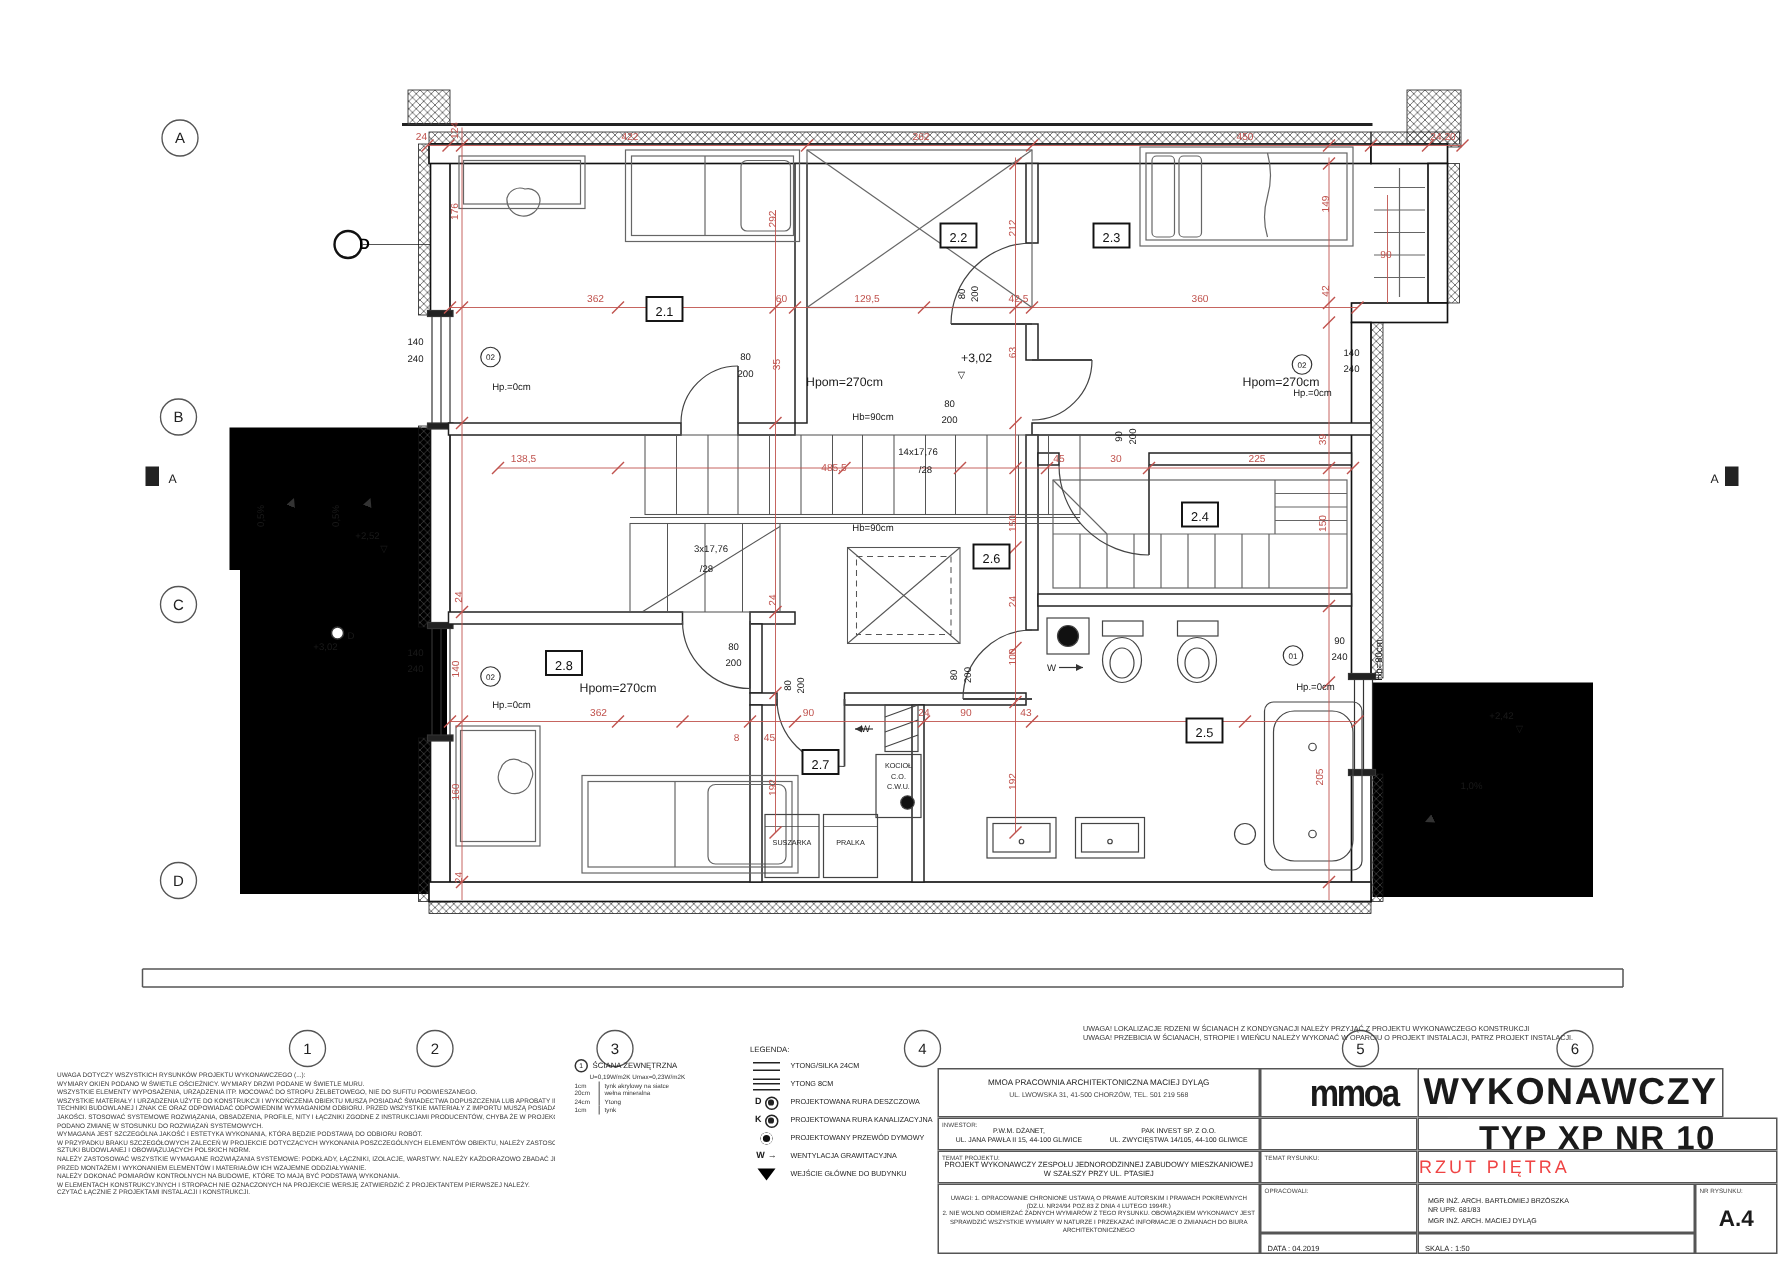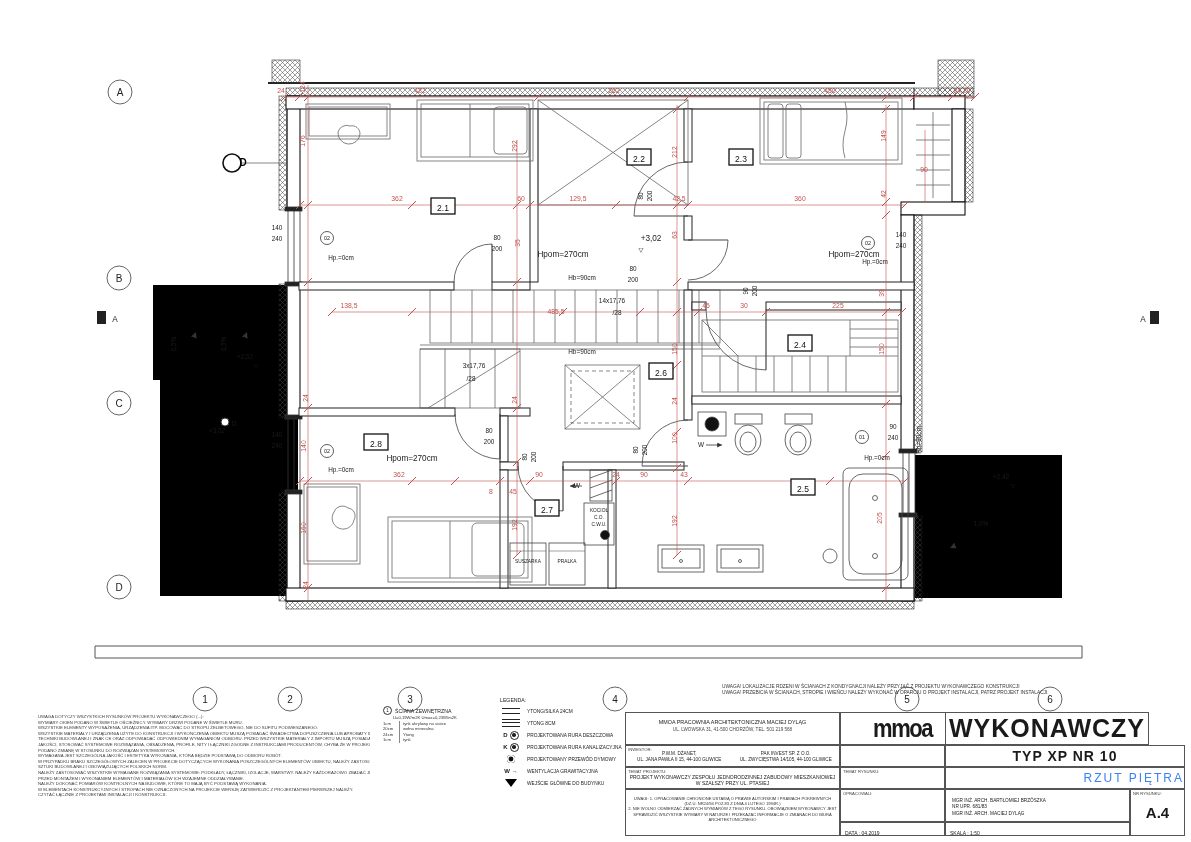--- a/index.html
+++ b/index.html
@@ -50,23 +50,23 @@
   .cell .lab{position:absolute;left:2px;top:1px;font-size:4.2px;color:#444;}
   .c-office{text-align:center;font-size:5.4px;padding-top:6px;line-height:7px;}
   .c-inw{display:flex;}
   .c-inw .half{flex:1;text-align:center;font-size:4.6px;line-height:5.8px;padding-top:5px;}
   .c-temat{text-align:center;font-size:5px;line-height:6px;padding-top:6px;}
   .c-uwagi{text-align:center;font-size:4.1px;line-height:5.2px;padding-top:6px;color:#333;}
   .c-logo{display:flex;align-items:center;justify-content:center;}
   .logo-txt{font-weight:900;font-size:22px;letter-spacing:-1.5px;transform:scaleY(1.15);}
   .c-big{display:flex;align-items:center;justify-content:center;font-size:25px;font-weight:bold;
          letter-spacing:1px;}
-  .c-big2{display:flex;align-items:center;justify-content:center;font-size:14px;font-weight:bold;
+  .c-big2{display:flex;justify-content:center;font-size:22px;font-weight:bold;
           letter-spacing:1px;}
-  .c-rzut{display:flex;align-items:center;justify-content:flex-end;font-size:12px;letter-spacing:2px;color:#3b82f6;}
+  .c-rzut{display:flex;align-items:center;justify-content:flex-start;font-size:12px;letter-spacing:2px;color:#ef4444;}
   .c-names{font-size:4.7px;line-height:6.4px;padding:8px 0 0 6px;}
   .c-a4{text-align:center;}
   .c-a4 .num{font-size:15px;font-weight:bold;margin-top:14px;}
   .c-small{font-size:5px;padding:7px 0 0 4px;}
 </style>
 </head>
 <body>
 
 <div class="sheet">
 

